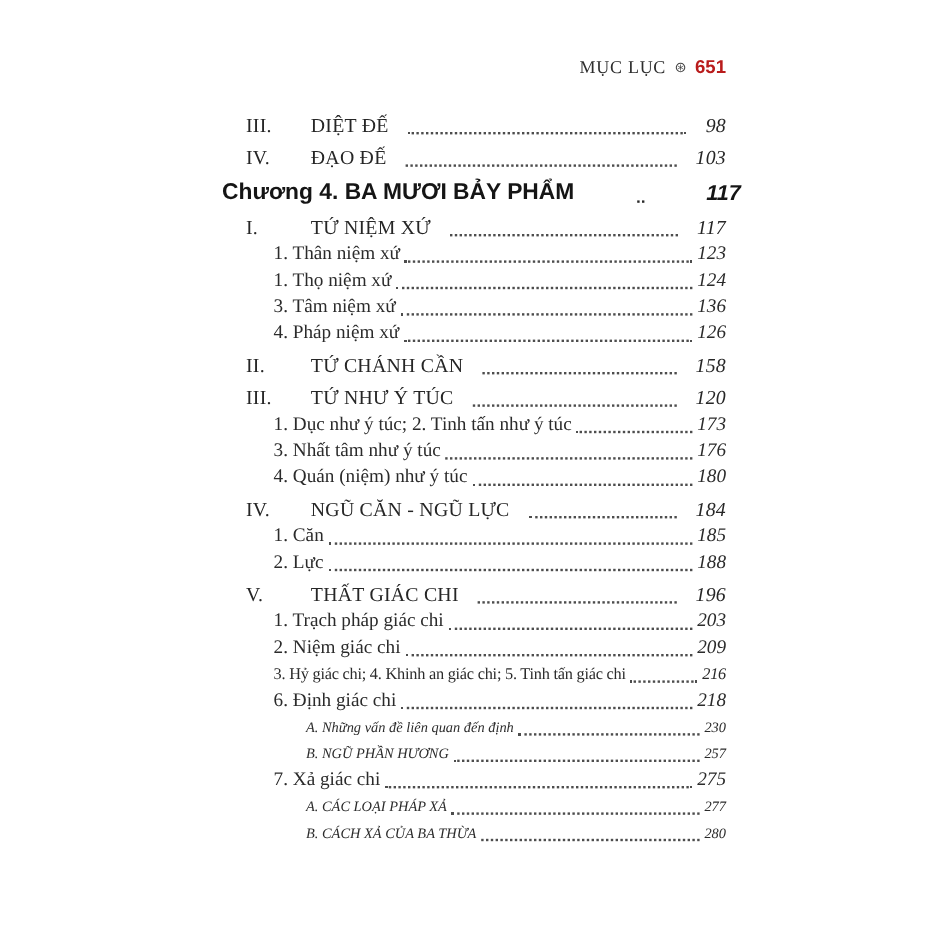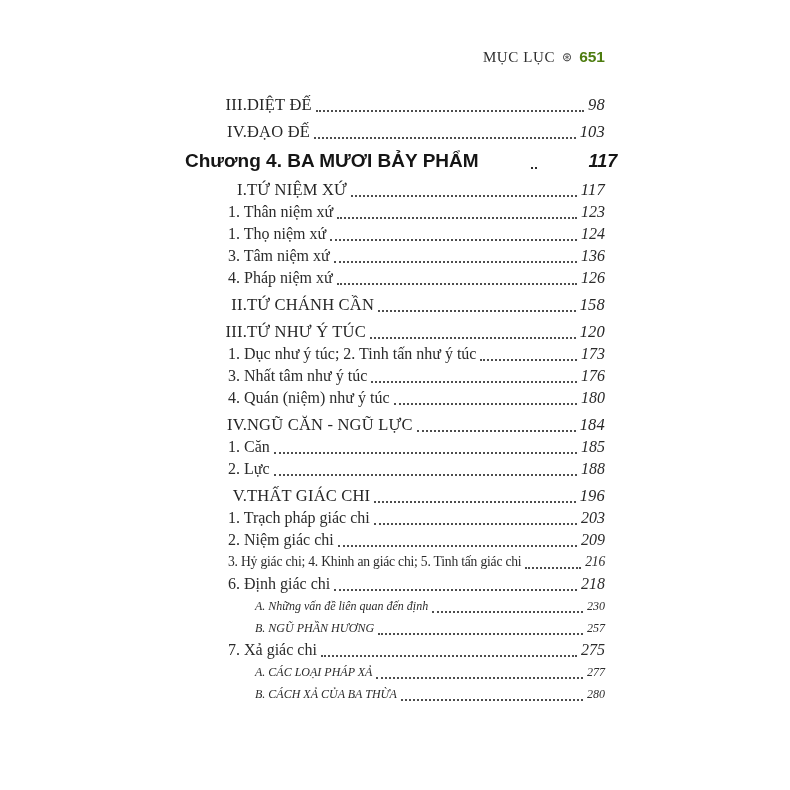--- a/index.html
+++ b/index.html
@@ -4,40 +4,40 @@
 <style>
   html,body{margin:0;padding:0;}
   body{
     width:790px;height:790px;
     background:#ffffff;
     font-family:"Liberation Serif", serif;
     color:#2b2b2b;
     overflow:hidden;
     position:relative;
   }
-  .page{position:absolute;inset:0;background:#ffffff;text-align:right;}
+  .page{position:absolute;inset:0;background:#ffffff;}
   .column{
     position:absolute;
     left:185px;top:48px;width:420px;
   }
   .page-header{
     display:flex;justify-content:flex-end;align-items:baseline;
     height:18px;line-height:18px;
     margin-bottom:28px;
     gap:7px;
   }
   .hdr-title{
     font-size:15px;letter-spacing:0.6px;color:#2e2e2e;
   }
   .hdr-orn{
     font-size:12px;color:#444;position:relative;top:-1px;
   }
   .hdr-pg{
     font-family:"Liberation Sans", sans-serif;
-    font-weight:bold;font-size:15.5px;color:#4d7c0f;
+    font-weight:bold;font-size:15.5px;color:#b91c1c;
   }
   .row{
     display:flex;align-items:flex-end;
     height:22px;line-height:22px;
     white-space:nowrap;
   }
   .row .lbl{flex:0 0 auto;}
   .row .leader{
     flex:1 1 auto;min-width:6px;
     border-bottom:2px dotted #4d4d4d;
@@ -52,20 +52,21 @@
     padding-left:70px;
     font-size:12px;
     font-style:italic;
   }
   .section{
     padding-left:20px;
     font-size:16.5px;
     letter-spacing:0.2px;
     margin-top:5px;
     color:#262626;
+    gap:12px;
   }
   .section .num{flex:0 0 42px;}
   .chapter{
     height:26px;line-height:26px;
     margin-top:5px;margin-bottom:3px;
     font-family:"Liberation Sans", sans-serif;
     font-weight:bold;
     font-size:19px;
     color:#151515;
     gap:48px;

